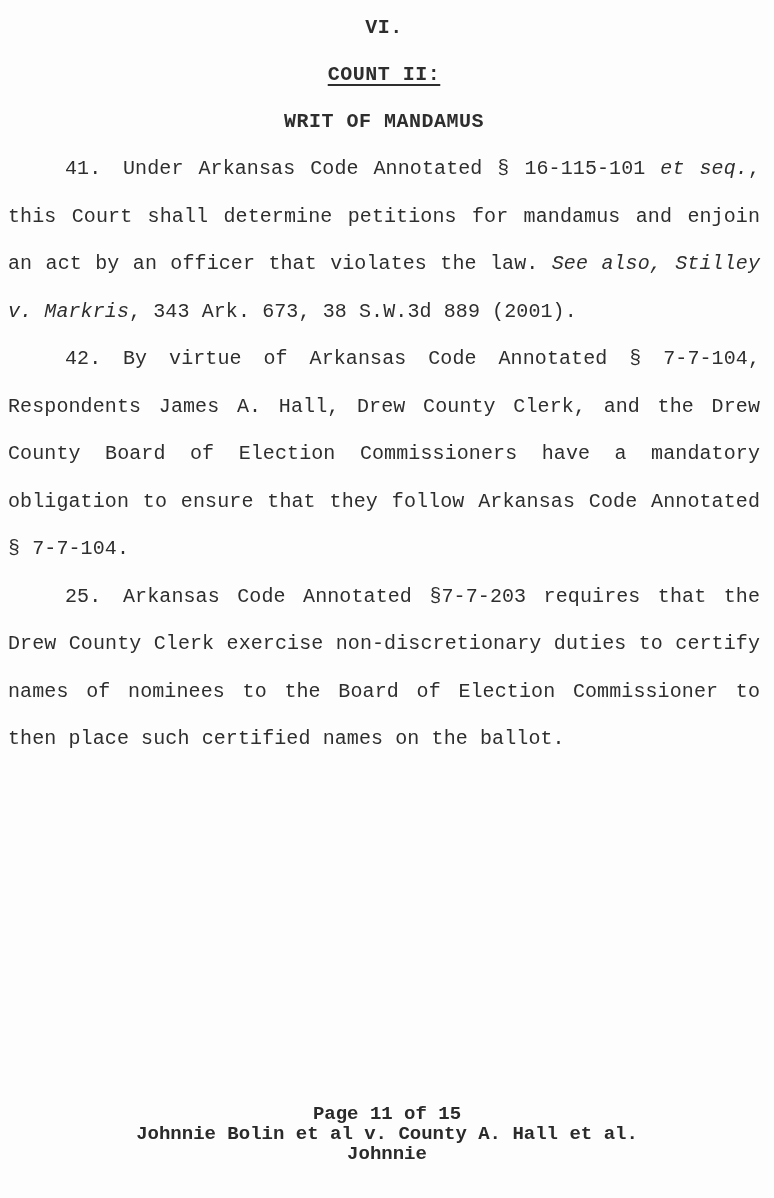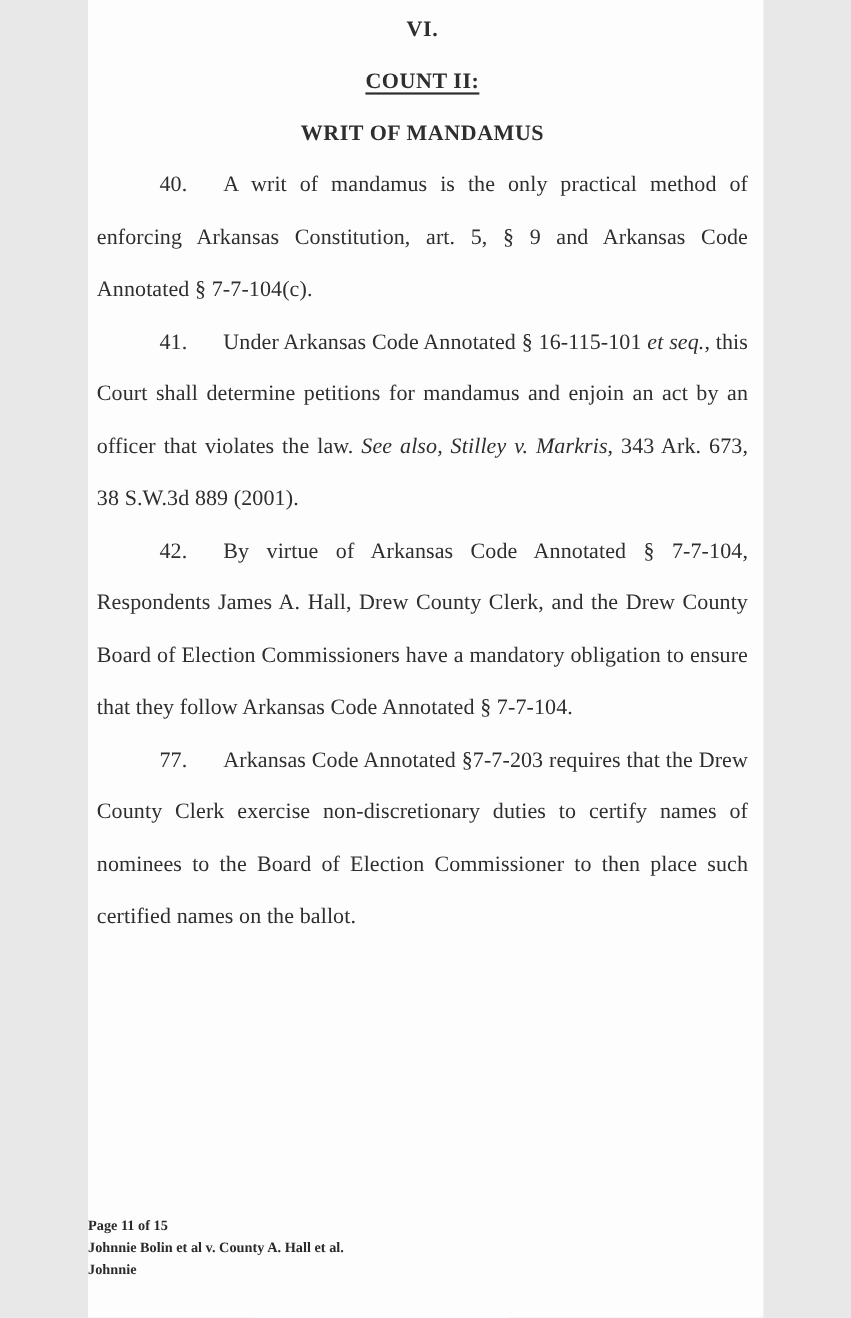--- a/index.html
+++ b/index.html
@@ -2,26 +2,26 @@
 <html><head>
 <meta charset="utf-8">
 <style>
   html, body {
     margin: 0;
     padding: 0;
     background: #e8e8e8;
   }
   .page {
     position: relative;
-    width: 614px;
+    width: 774px;
     height: 1198px;
     margin: 0 auto;
     background: #fdfdfd;
     color: #2e2e2e;
-    font-family: Liberation Serif, serif;
+    font-family: Liberation Mono, monospace;
     font-size: 20px;
     overflow: hidden;
     box-sizing: border-box;
   }
   .content {
     padding: 4px 14px 0 8px;
   }
   .heading {
     text-align: center;
     font-weight: bold;
@@ -46,46 +46,46 @@
     text-indent: 0;
   }
   .seg-italic {
     font-style: italic;
   }
   .footer {
     position: absolute;
     top: 1104px;
     left: 0;
     width: 100%;
+    text-align: center;
     font-weight: bold;
-    font-size: 13px;
+    font-size: 19px;
     line-height: 20px;
     color: #2a2a2a;
   }
   .footer div {
     margin: 0;
   }
 </style>
 </head>
 <body>
 
 <div class="page">
   <div class="content">
 
     <div class="heading">VI.</div>
 
     <div class="heading underlined"><span>COUNT II:</span></div>
 
     <div class="heading">WRIT OF MANDAMUS</div>
 
     <div class="body-paragraphs" id="paragraphs">
-        <p><span class="pnum">40.</span><span class="seg-normal">A writ of mandamus is the only practical method of enforcing Arkansas Constitution, art. 5, § 9 and Arkansas Code Annotated § 7-7-104(c).</span></p>
         <p><span class="pnum">41.</span><span class="seg-normal">Under Arkansas Code Annotated § 16-115-101 </span><span class="seg-italic">et seq.</span><span class="seg-normal">, this Court shall determine petitions for mandamus and enjoin an act by an officer that violates the law. </span><span class="seg-italic">See also, Stilley v. Markris</span><span class="seg-normal">, 343 Ark. 673, 38 S.W.3d 889 (2001).</span></p>
         <p><span class="pnum">42.</span><span class="seg-normal">By virtue of Arkansas Code Annotated § 7-7-104, Respondents James A. Hall, Drew County Clerk, and the Drew County Board of Election Commissioners have a mandatory obligation to ensure that they follow Arkansas Code Annotated § 7-7-104.</span></p>
-        <p><span class="pnum">77.</span><span class="seg-normal">Arkansas Code Annotated §7-7-203 requires that the Drew County Clerk exercise non-discretionary duties to certify names of nominees to the Board of Election Commissioner to then place such certified names on the ballot.</span></p>
+        <p><span class="pnum">25.</span><span class="seg-normal">Arkansas Code Annotated §7-7-203 requires that the Drew County Clerk exercise non-discretionary duties to certify names of nominees to the Board of Election Commissioner to then place such certified names on the ballot.</span></p>
       </div>
   </div>
 
   <div class="footer">
     <div>Page 11 of 15</div>
     <div>Johnnie Bolin et al v. County A. Hall et al.</div>
     <div>Johnnie</div>
   </div>
 </div>
 

